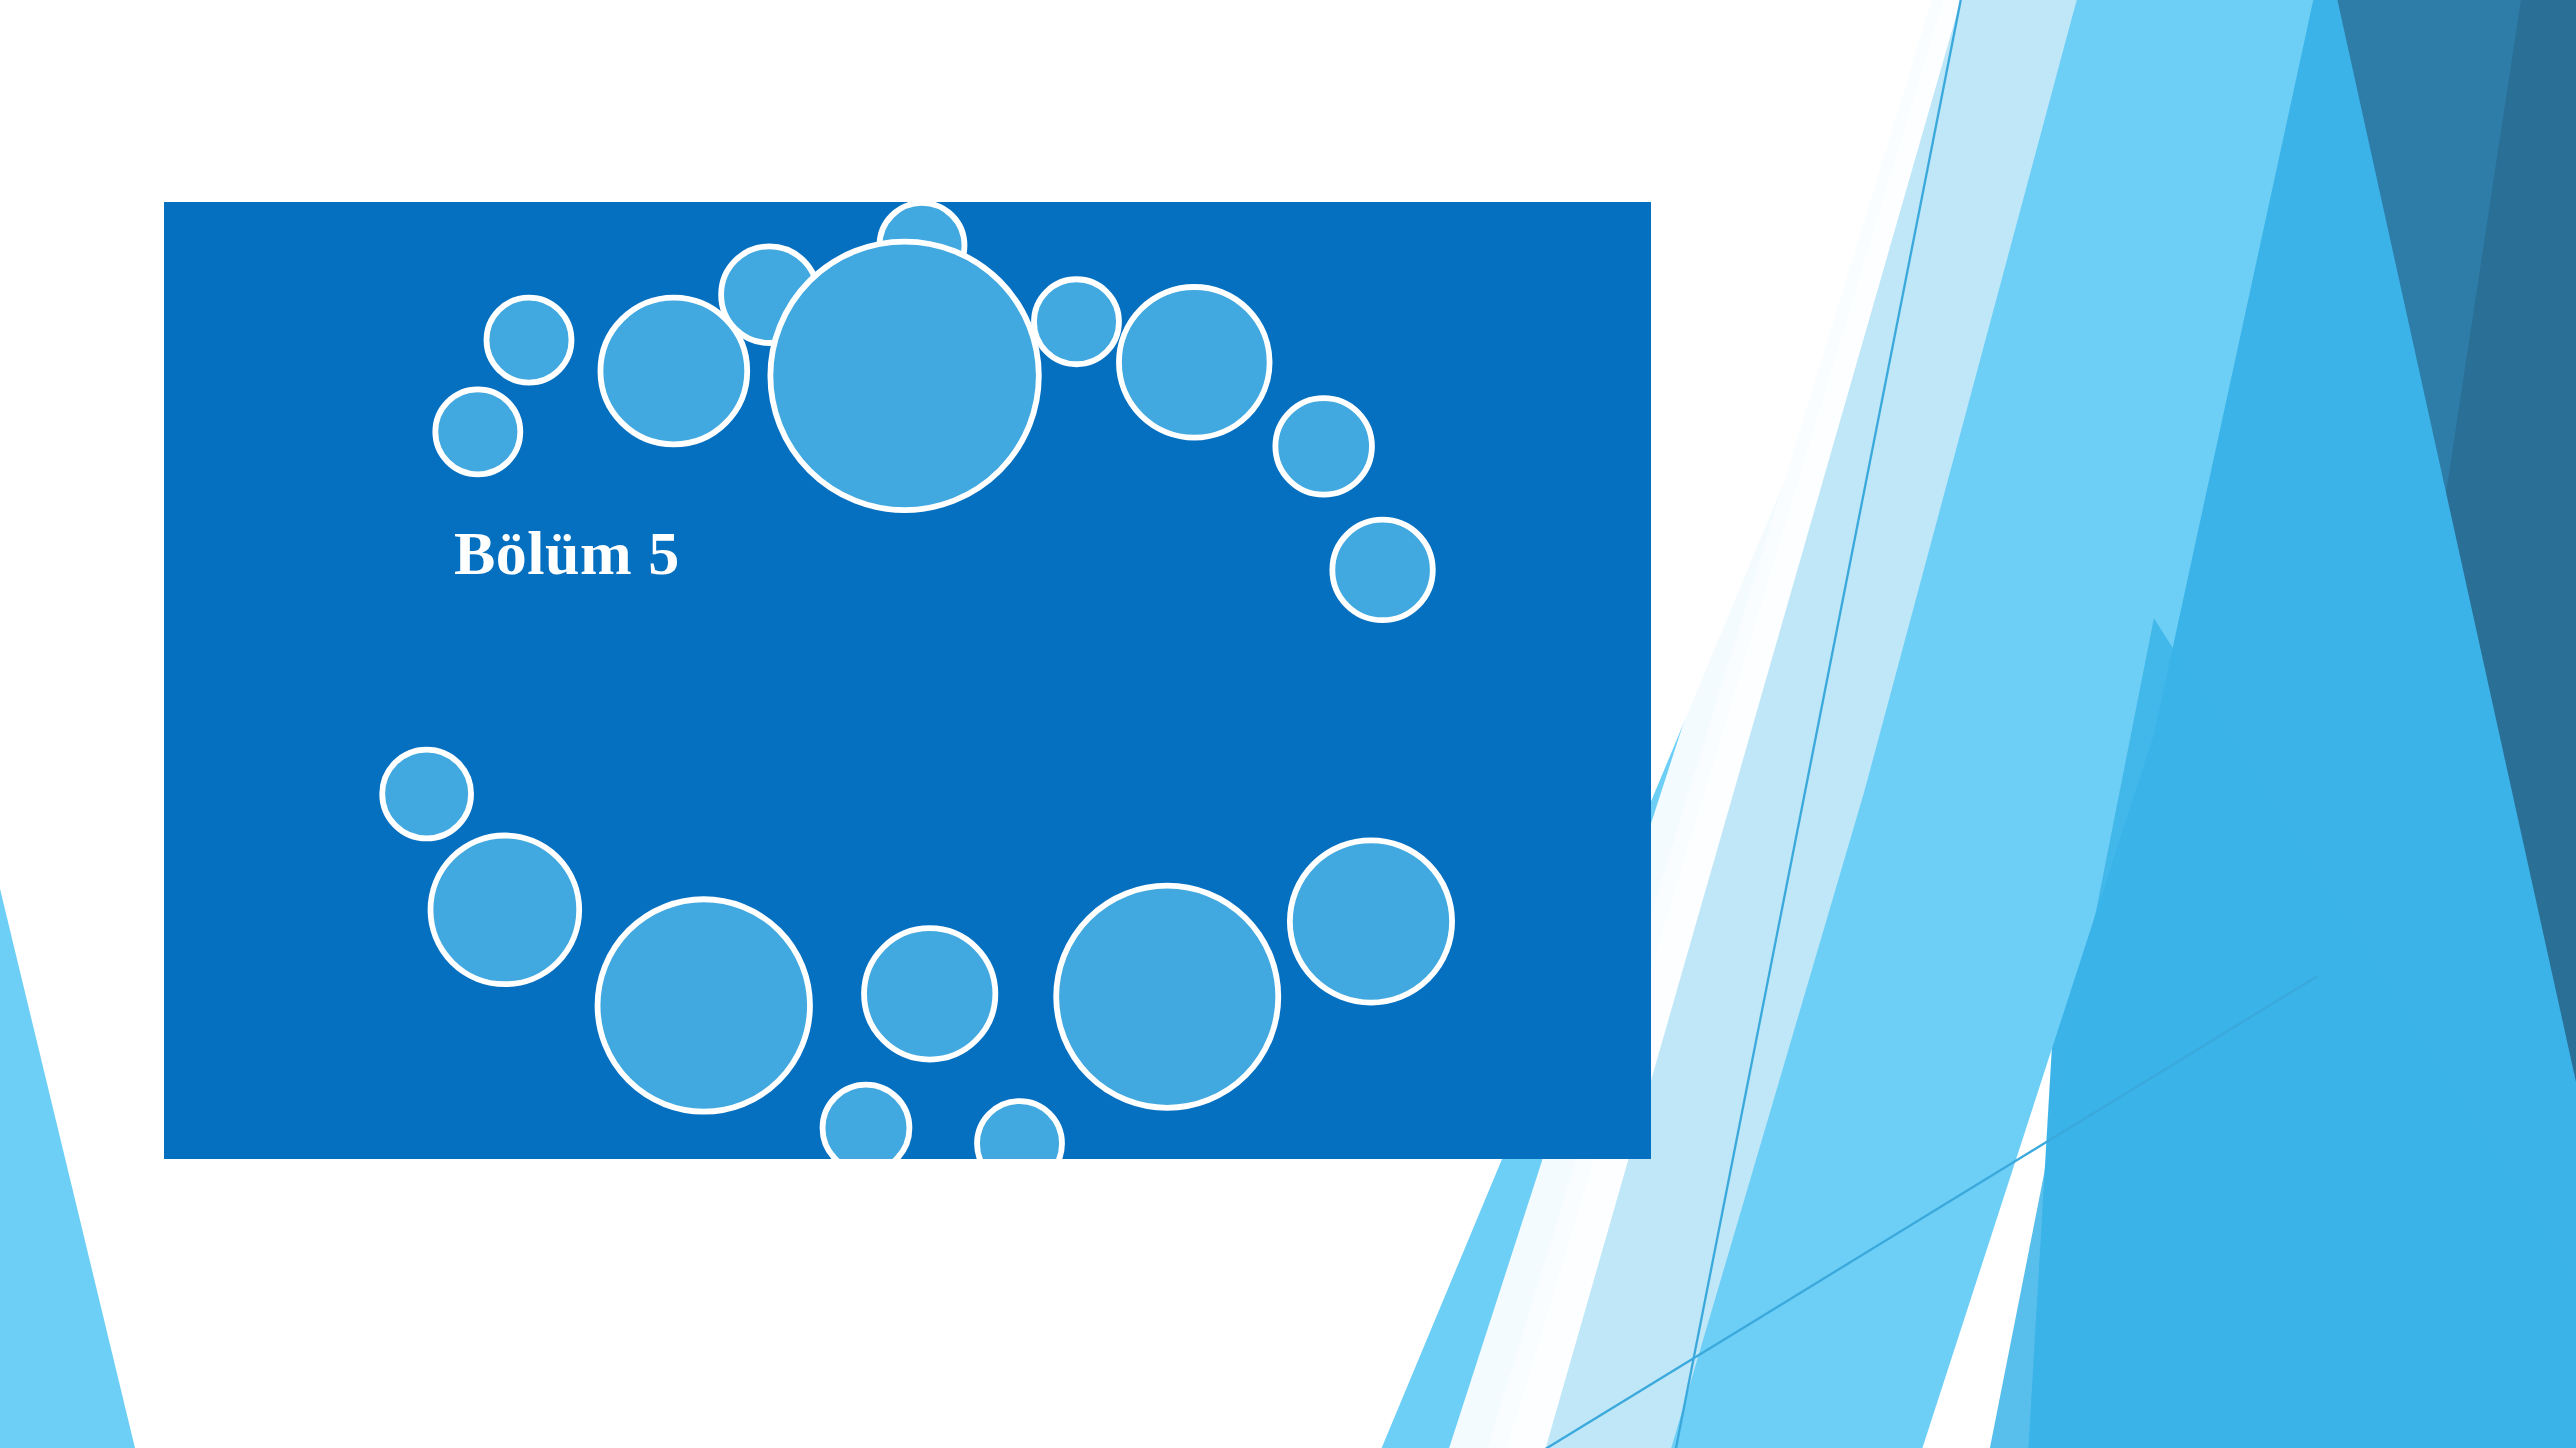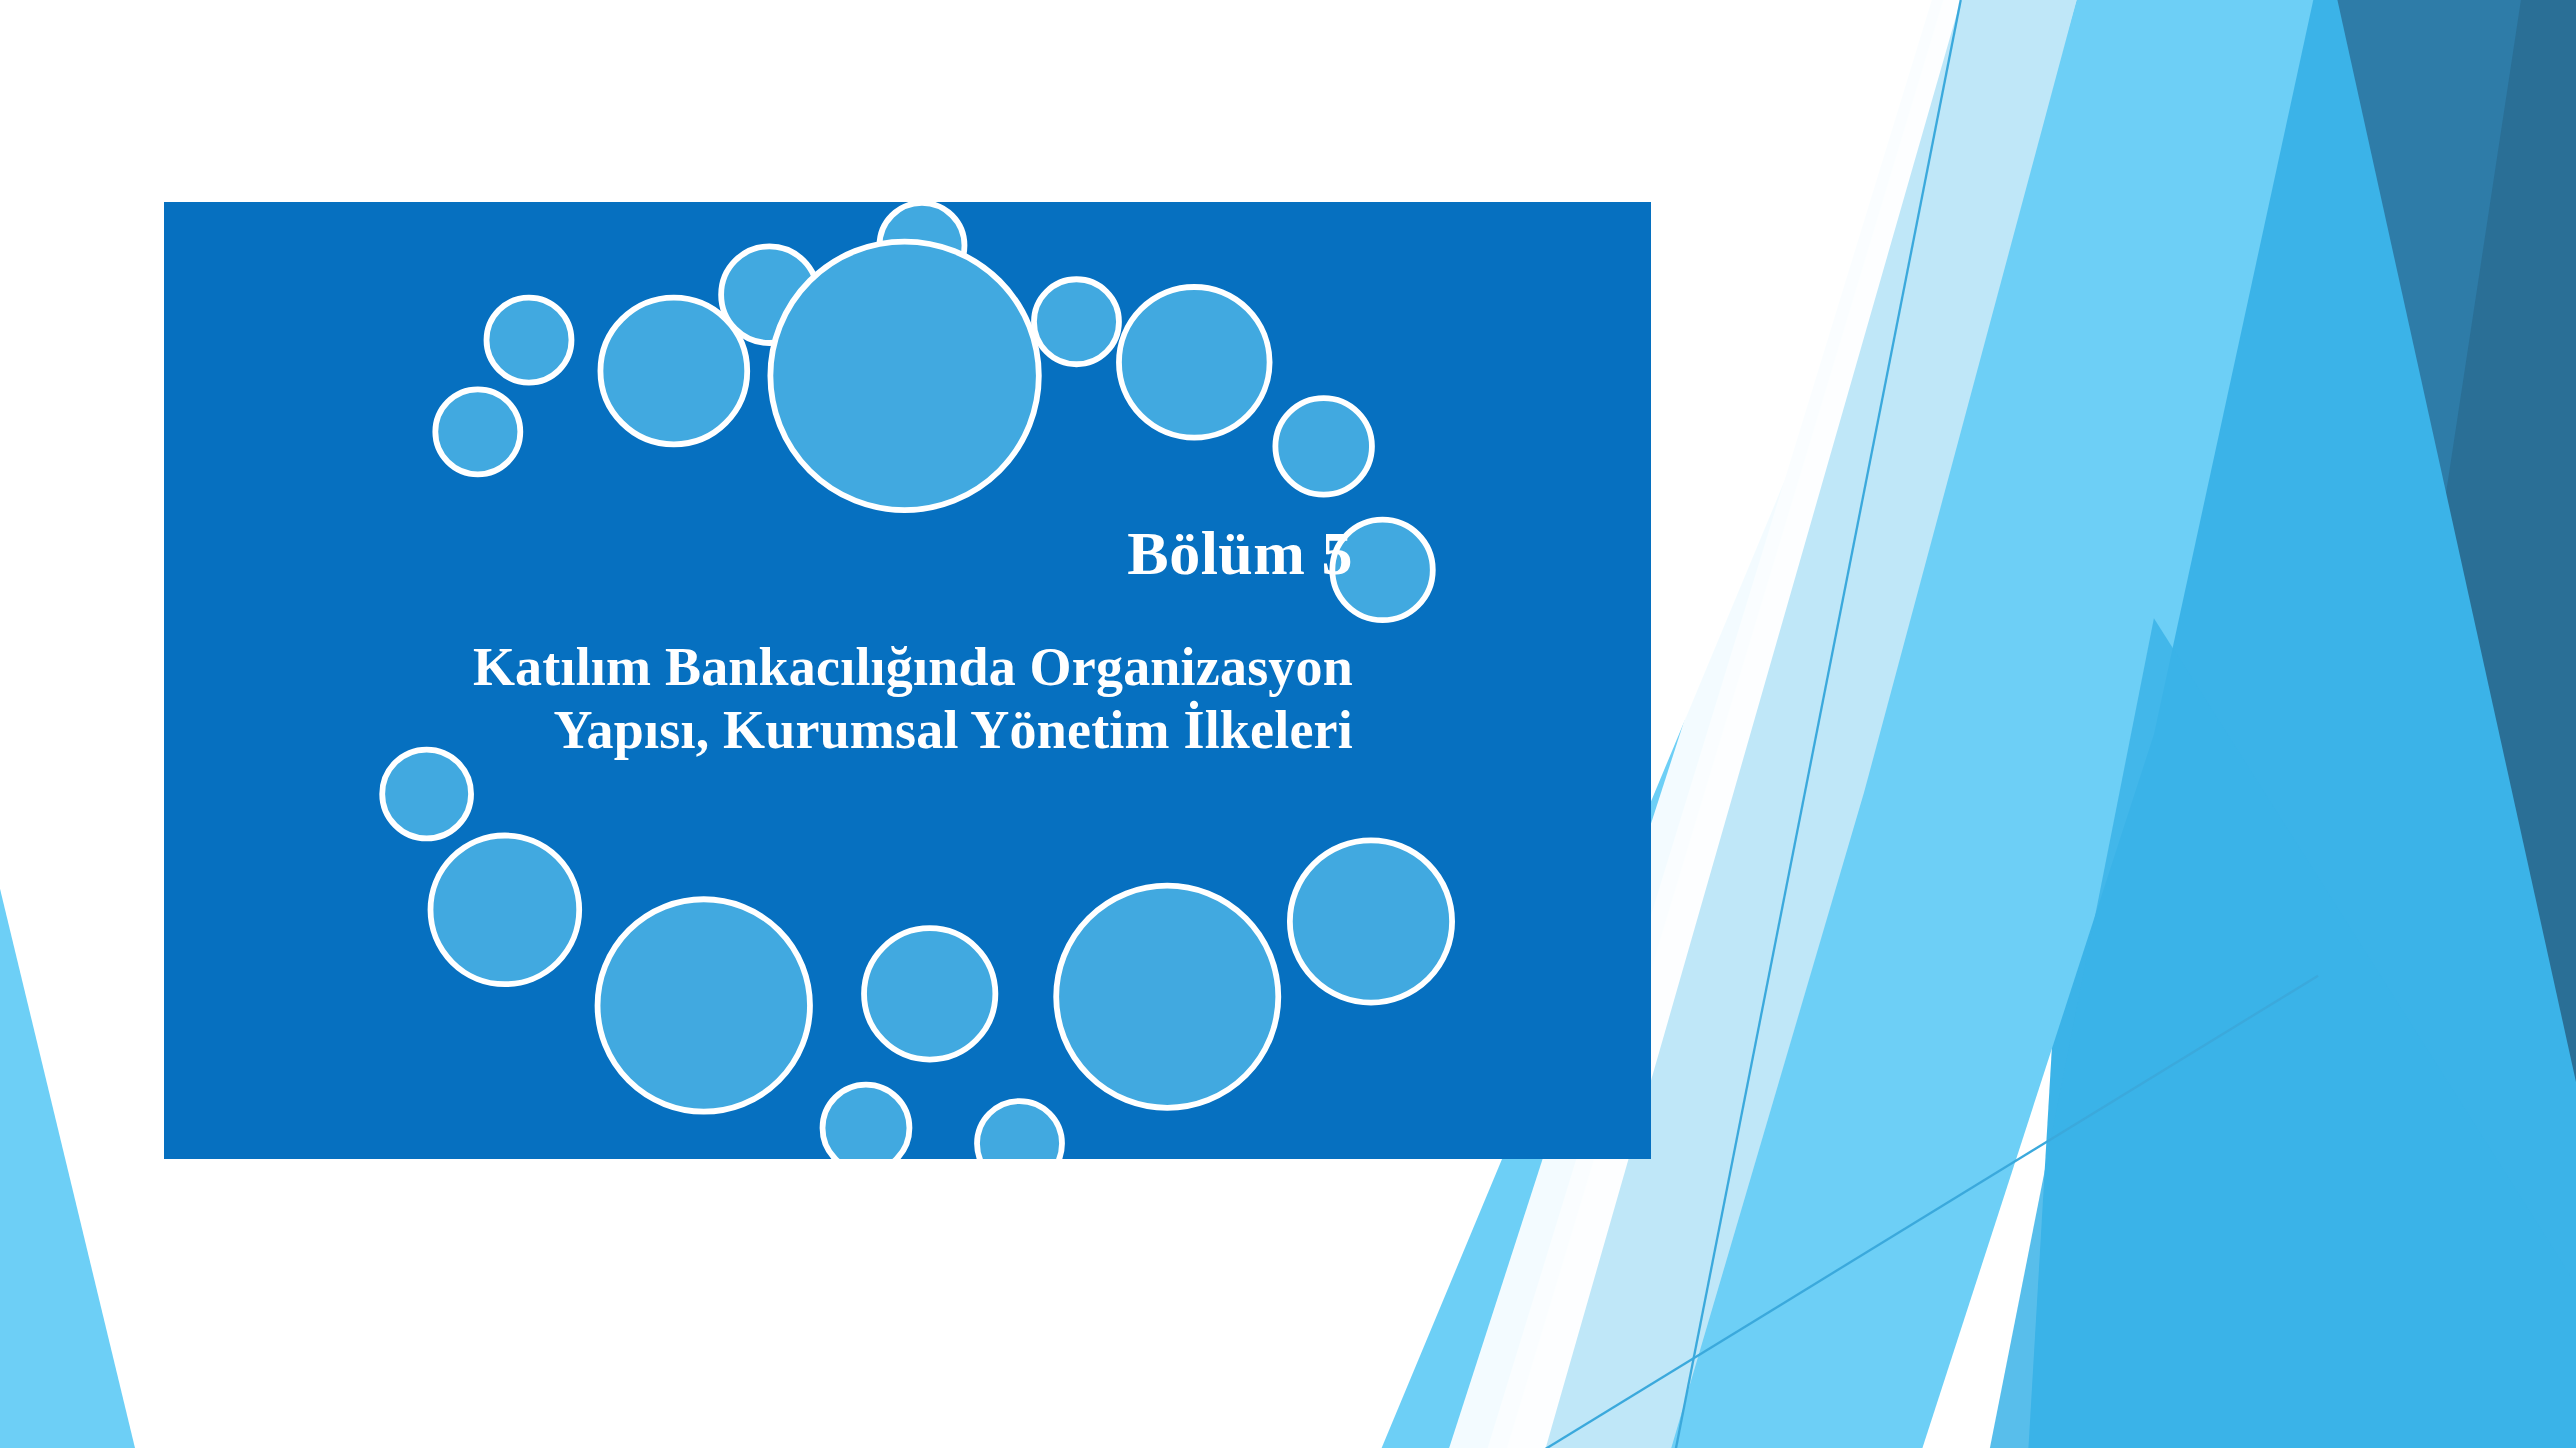--- a/index.html
+++ b/index.html
@@ -40,23 +40,23 @@
   #bubble-layer {
     position: absolute;
     inset: 0;
     width: 100%;
     height: 100%;
   }
 
   #text-block {
     position: absolute;
     left: 0;
-    right: 8px;
+    right: 15px;
     top: 319px;
-    text-align: right;
+    text-align: left;
     color: #ffffff;
     z-index: 5;
     padding: 0 290px;
     box-sizing: border-box;
   }
   #slide-title {
     font-family: "Liberation Serif", serif;
     font-weight: bold;
     font-size: 62px;
     line-height: 1.05;
@@ -124,18 +124,17 @@
           <circle cx="559" cy="832" r="110" fill="#41A9E0" stroke="#FFFFFF" stroke-width="6"></circle>
           <circle cx="793" cy="820" r="68" fill="#41A9E0" stroke="#FFFFFF" stroke-width="6"></circle>
           <circle cx="1039" cy="823" r="115" fill="#41A9E0" stroke="#FFFFFF" stroke-width="6"></circle>
           <circle cx="727" cy="959" r="45" fill="#41A9E0" stroke="#FFFFFF" stroke-width="6"></circle>
           <circle cx="886" cy="975" r="44" fill="#41A9E0" stroke="#FFFFFF" stroke-width="6"></circle>
         </g>
     </svg>
 
     <div id="text-block">
       <h1 id="slide-title">Bölüm 5</h1>
-      <p id="slide-subtitle">Katılım Bankacılığında Organizasyon Yapısı, Kurumsal Yönetim İlkeleri</p>
     </div>
   </div>
 
 </div>
 
 
 </body></html>

